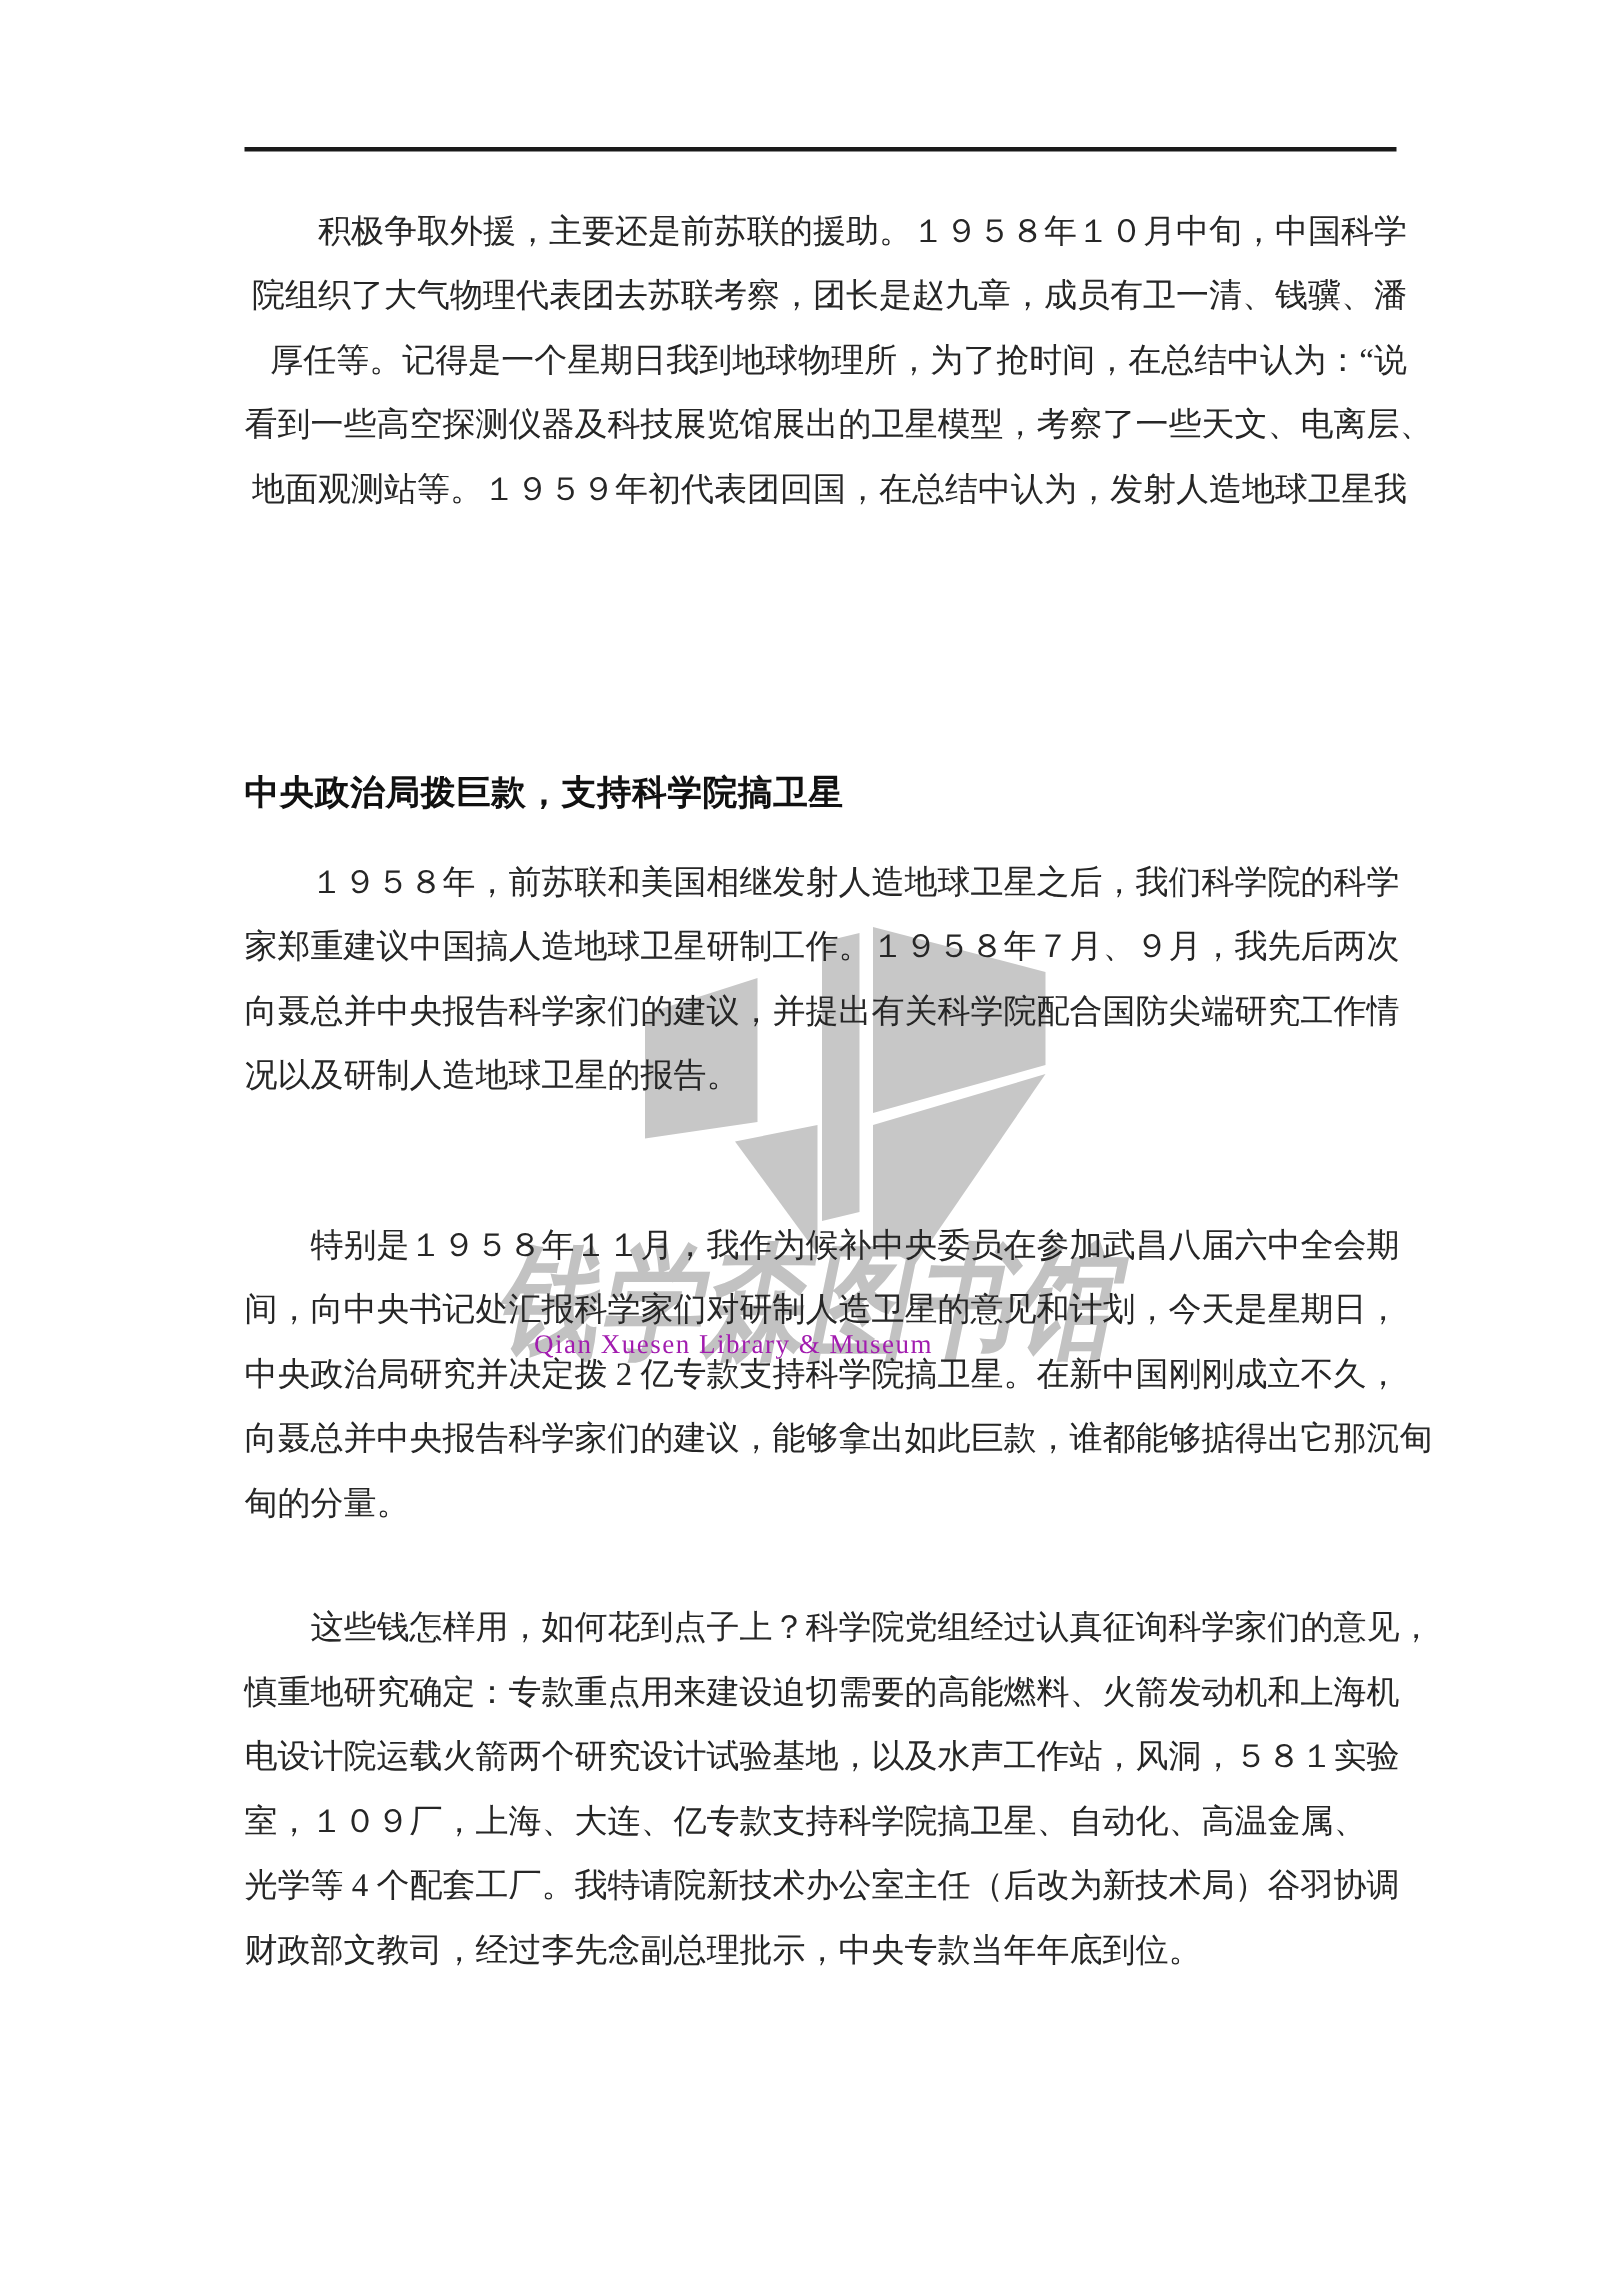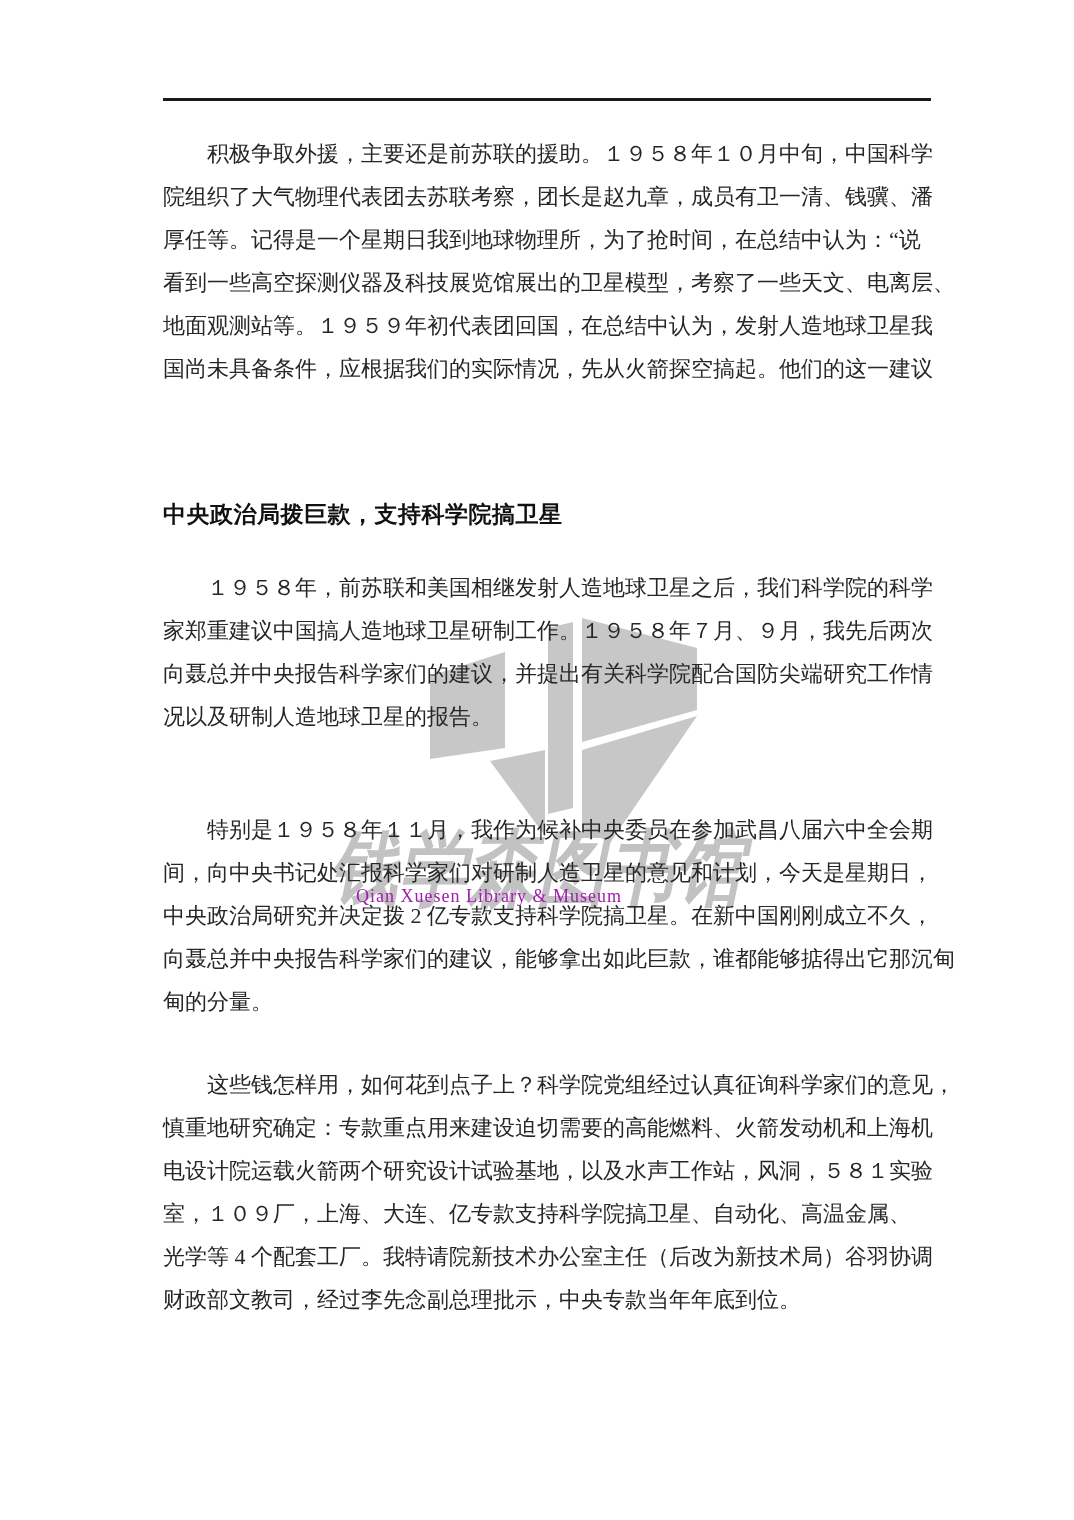--- a/index.html
+++ b/index.html
@@ -38,22 +38,22 @@
     left: 163px; top: 98px; width: 768px; height: 3px;
     background: #1a1a1a;
   }
   .para {
     left: 163px; width: 775px;
     color: #262626;
     font-size: 22px; line-height: 43px;
   }
   .line { height: 43px; white-space: nowrap; }
   .line.indent { padding-left: 44px; }
-  #para1 { top: 132px; }
-  #heading { top: 493px; left: 163px; width: 775px;
+  #para1 { top: 132px; text-align: right; }
+  #heading { top: 507px; left: 163px; width: 775px;
     font-size: 23px; line-height: 43px; font-weight: bold; color: #111111;
     letter-spacing: 0.5px; white-space: nowrap; }
   #para2 { top: 566px; }
   #para3 { top: 808px; }
   #para4 { top: 1063px; }
 </style>
 </head>
 <body>
 
 <div id="page">
@@ -69,21 +69,20 @@
   <div id="wm-caption" class="wm">Qian Xuesen Library &amp; Museum</div>
 
   <div id="top-rule" class="content"></div>
 
   <div id="para1" class="content para">
     <div class="line indent">积极争取外援，主要还是前苏联的援助。１９５８年１０月中旬，中国科学</div>
     <div class="line">院组织了大气物理代表团去苏联考察，团长是赵九章，成员有卫一清、钱骥、潘</div>
     <div class="line">厚任等。记得是一个星期日我到地球物理所，为了抢时间，在总结中认为：“说</div>
     <div class="line">看到一些高空探测仪器及科技展览馆展出的卫星模型，考察了一些天文、电离层、</div>
     <div class="line">地面观测站等。１９５９年初代表团回国，在总结中认为，发射人造地球卫星我</div>
-    <div class="line">国尚未具备条件，应根据我们的实际情况，先从火箭探空搞起。他们的这一建议</div>
   </div>
 
   <div id="heading" class="content">中央政治局拨巨款，支持科学院搞卫星</div>
 
   <div id="para2" class="content para">
     <div class="line indent">１９５８年，前苏联和美国相继发射人造地球卫星之后，我们科学院的科学</div>
     <div class="line">家郑重建议中国搞人造地球卫星研制工作。１９５８年７月、９月，我先后两次</div>
     <div class="line">向聂总并中央报告科学家们的建议，并提出有关科学院配合国防尖端研究工作情</div>
     <div class="line">况以及研制人造地球卫星的报告。</div>
   </div>

